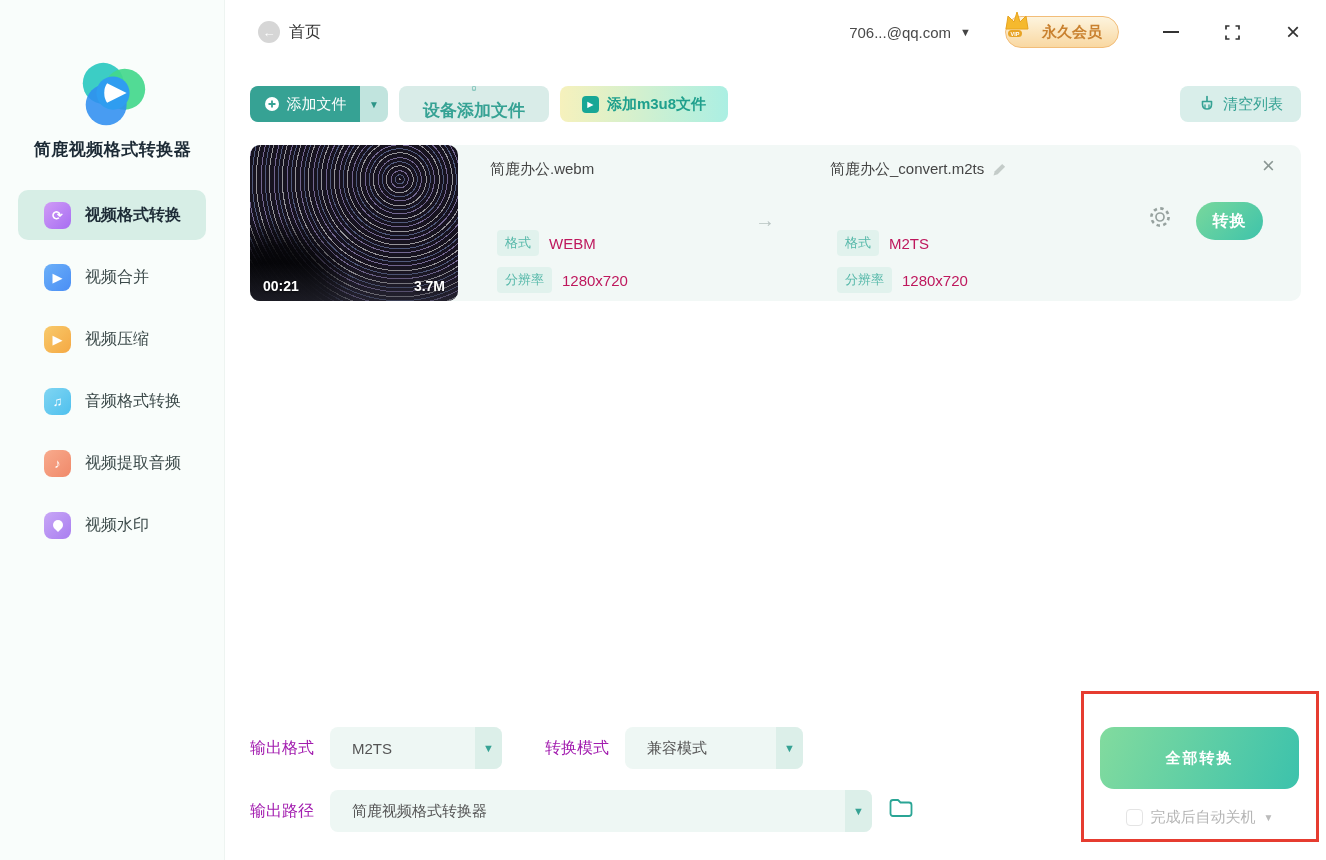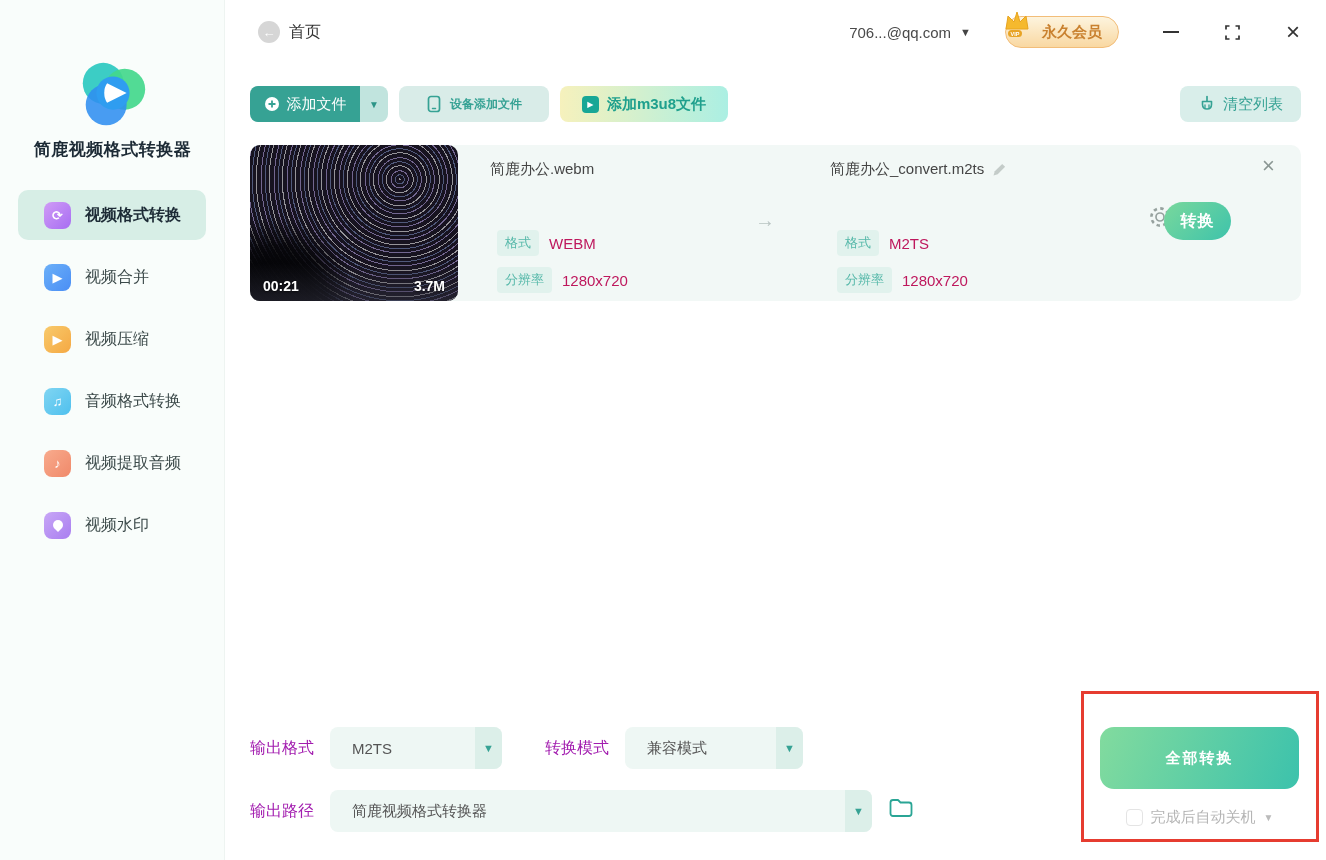--- a/index.html
+++ b/index.html
@@ -42,21 +42,21 @@
   .winctl { display:flex; align-items:center; margin-left:44px; gap:46px; }
   .ctl { cursor:pointer; display:flex; align-items:center; justify-content:center; }
   .min-bar { width:16px; height:2px; background:#333; }
   .close-x { font-size:24px; color:#333; line-height:1; font-weight:300; }
 
   
   .toolbar { position:absolute; top:86px; left:25px; right:25px; height:36px; }
   .btn-addfile { position:absolute; left:0; top:0; height:36px; display:flex; border-radius:8px; overflow:hidden; cursor:pointer; }
   .btn-addfile .bmain { width:110px; background:#36a294; color:#fff; font-size:15px; font-weight:normal; display:flex; align-items:center; justify-content:center; gap:7px; }
   .btn-addfile .bcap { width:28px; background:#c1e4de; display:flex; align-items:center; justify-content:center; color:#2c9487; font-size:10px; }
-  .btn-device { position:absolute; left:149px; top:0; width:150px; height:36px; border-radius:8px; background:#d9ece8; color:#36a294; font-size:12px; font-weight:bold; display:flex; align-items:center; justify-content:center; gap:8px; cursor:pointer; }
+  .btn-device { position:absolute; left:149px; top:0; width:150px; height:36px; border-radius:8px; background:#d9ece8; color:#36a294; font-size:17px; font-weight:bold; display:flex; align-items:center; justify-content:center; gap:8px; cursor:pointer;flex-direction:column; }
   .btn-m3u8 { position:absolute; left:310px; top:0; width:168px; height:36px; border-radius:8px; background:linear-gradient(90deg,#f6f1bc,#abefe3); color:#1fa08d; font-size:15px; font-weight:bold; display:flex; align-items:center; justify-content:center; gap:8px; cursor:pointer; }
   .m3u8-ic { width:17px; height:17px; border-radius:4px; background:#18a796; color:#fff; font-size:8px; display:flex; align-items:center; justify-content:center; }
   .btn-clear { position:absolute; right:0; top:0; width:121px; height:36px; border-radius:8px; background:#d9eeea; color:#36a294; font-size:15px; display:flex; align-items:center; justify-content:center; gap:7px; cursor:pointer; }
 
   
   .file-row { position:absolute; left:25px; top:145px; width:1051px; height:156px; background:#f2f8f6; border-radius:10px; }
   .thumb { position:absolute; left:0; top:0; width:208px; height:156px; border-radius:10px; overflow:hidden;
     background:
       radial-gradient(circle at 12% 98%, rgba(5,5,8,.98) 0 38px, rgba(5,5,8,.85) 52px, rgba(5,5,8,0) 80px),
       repeating-radial-gradient(circle at 72% 22%, rgba(255,255,255,.55) 0 1px, rgba(0,0,0,0) 1px 4px, rgba(150,175,235,.45) 4px 5px, rgba(0,0,0,0) 5px 8px, rgba(205,185,255,.5) 8px 9px, rgba(0,0,0,0) 9px 13px),
@@ -65,21 +65,21 @@
   .t-dur,.t-size { position:absolute; bottom:7px; z-index:2; color:#fff; font-size:14px; font-weight:bold; text-shadow:0 1px 2px rgba(0,0,0,.6); }
   .t-dur { left:13px; } .t-size { right:13px; }
   .fname { position:absolute; top:15px; font-size:15px; color:#454545; }
   .src-name { left:240px; }
   .tgt-name { left:580px; display:flex; align-items:center; gap:8px; }
   .badge-row { position:absolute; display:flex; align-items:center; gap:10px; }
   .badge { background:#e1f2ed; color:#55b8a9; font-size:13px; padding:4px 8px; border-radius:4px; }
   .bval { font-size:15px; color:#be185d; }
   .row-arrow { position:absolute; left:505px; top:64px; font-size:20px; color:#b9c4c2; }
   .gear { position:absolute; left:898px; top:60px; cursor:pointer; }
-  .btn-convert { position:absolute; left:914px; top:57px; width:67px; height:38px; border-radius:19px; background:linear-gradient(135deg,#79d89c,#3ec3ab); color:#fff; font-size:16px; font-weight:bold; display:flex; align-items:center; justify-content:center; letter-spacing:1px; cursor:pointer; }
+  .btn-convert { position:absolute; left:946px; top:57px; width:67px; height:38px; border-radius:19px; background:linear-gradient(135deg,#79d89c,#3ec3ab); color:#fff; font-size:16px; font-weight:bold; display:flex; align-items:center; justify-content:center; letter-spacing:1px; cursor:pointer; }
   .row-close { position:absolute; left:1012px; top:8px; font-size:22px; color:#8a9693; font-weight:300; cursor:pointer; }
   .edit-ic { cursor:pointer; display:flex; }
 
   
   .f-label { position:absolute; font-size:16px; color:#a21caf; }
   .select { position:absolute; height:42px; background:#eef7f4; border-radius:8px; display:flex; align-items:center; cursor:pointer; }
   .sel-value { flex:1; padding-left:22px; font-size:15px; color:#555; }
   .sel-cap { width:27px; height:42px; background:#dcefe9; border-radius:0 8px 8px 0; display:flex; align-items:center; justify-content:center; color:#36a294; font-size:11px; flex:none; }
   .folder-btn { position:absolute; left:663px; top:796px; cursor:pointer; display:flex; }
 

